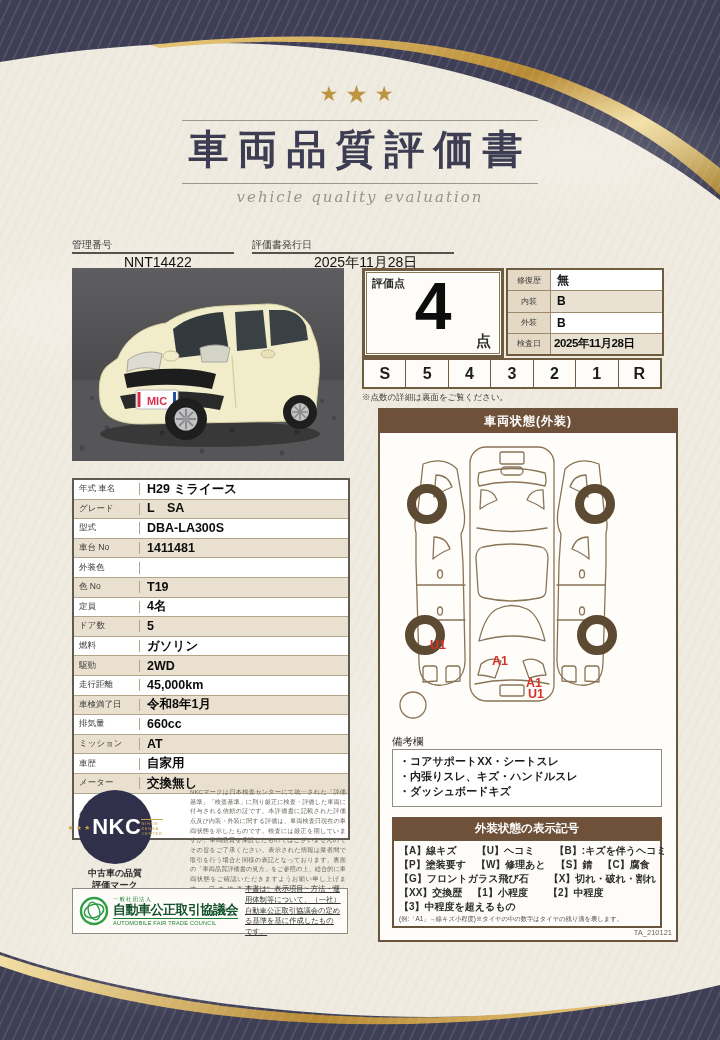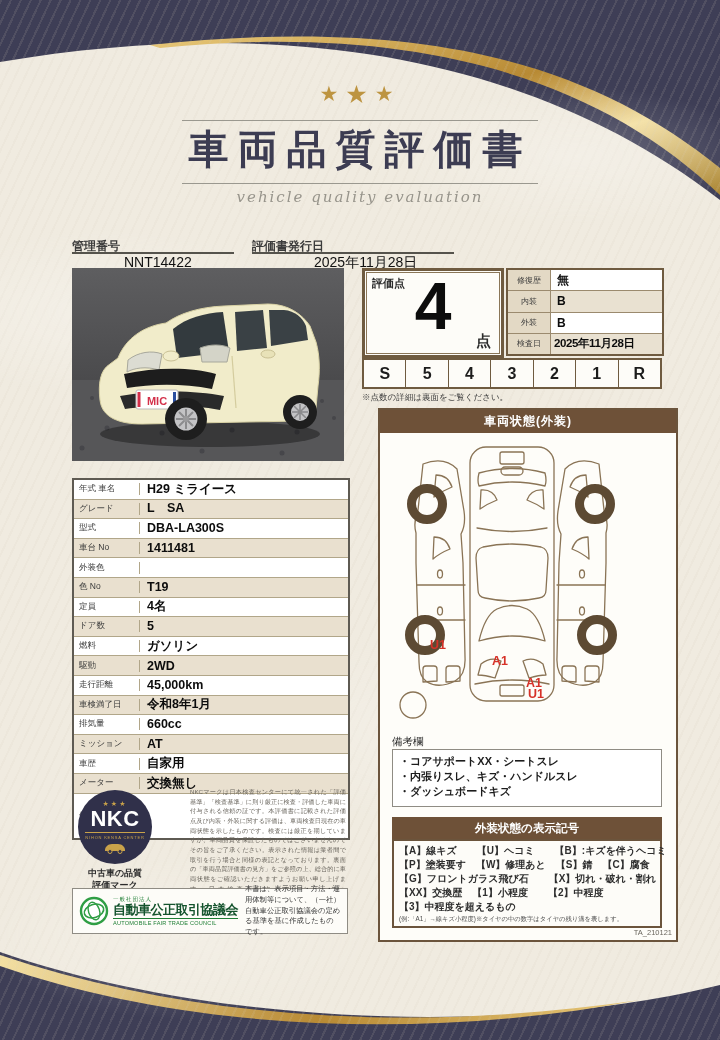--- a/index.html
+++ b/index.html
@@ -21,21 +21,21 @@
   .stars .big{font-size:25px;vertical-align:-2px;}
   .hline{position:absolute;left:182px;width:356px;height:1px;background:#9a988f;}
   .title{position:absolute;top:122px;left:0;width:100%;text-align:center;
          font-family:"Liberation Serif","DejaVu Serif",serif;font-weight:bold;
          font-size:40px;letter-spacing:9px;color:#3c3c52;}
   .subtitle{position:absolute;top:188px;left:0;width:100%;text-align:center;
          font-family:"DejaVu Serif","Liberation Serif",serif;font-style:italic;
          font-size:15px;letter-spacing:2px;color:#97948b;}
 
   
-  .meta-label{position:absolute;font-size:12px;color:#3b3b3b;top:238px;font-weight:bold;}
+  .meta-label{position:absolute;font-size:10px;color:#3b3b3b;top:238px;}
   .meta-value{position:absolute;font-size:14px;font-weight:normal;color:#111;top:230px;margin-top:24px;}
   .meta-line{position:absolute;top:252px;height:1.5px;background:#55534c;}
 
   
   .photo{position:absolute;left:72px;top:268px;width:248px;height:193px;background:#4c4c4e;border-radius:9px;}
 
   
   .scorebox{position:absolute;left:362px;top:268px;width:136px;height:84px;
             border:3px solid #6f5b40;background:#fdfcf8;box-shadow:inset 0 0 0 1px #fdfcf8, inset 0 0 0 2px #8a7658;}
   .scorebox .lab{position:absolute;top:5px;left:7px;font-size:11px;font-weight:bold;color:#2c2c2c;}
@@ -65,38 +65,38 @@
   .srow{display:flex;height:18.6px;border-bottom:1px solid #b3a археa88;border-bottom:1px solid #b1a689;align-items:center;}
   .srow:last-child{border-bottom:none;height:44px;}
   .srow.alt{background:#e9e0cf;}
   .slab{width:60px;font-size:8.5px;color:#3b3b3b;display:flex;align-items:center;padding-left:5px;
         border-right:1px solid #b1a689;}
   .sval{flex:1;font-size:12.5px;font-weight:bold;color:#0c0c0c;display:flex;align-items:center;
         padding-left:7px;white-space:pre;}
 
   
   .nkc-circle{position:absolute;left:78px;top:790px;width:74px;height:74px;border-radius:50%;
-              background:#30304a;display:flex;flex-direction:column;align-items:center;justify-content:center;}
+              background:#30304a;display:flex;flex-direction:row;align-items:center;justify-content:center;}
   .nkc-stars{color:#c9a24a;font-size:7px;letter-spacing:2px;line-height:1;}
   .nkc-name{color:#fff;font-weight:bold;font-size:22px;line-height:1.1;letter-spacing:.5px;}
   .nkc-sub{color:#c9a24a;font-size:4px;letter-spacing:.8px;border-top:.5px solid #c9a24a;padding-top:1.5px;margin-top:1px;}
   .nkc-cap{position:absolute;left:64px;top:868px;width:102px;text-align:center;
            font-size:9px;font-weight:bold;color:#2c2c2c;line-height:1.3;}
   .nkc-text{position:absolute;left:190px;top:787px;width:156px;font-size:6.2px;line-height:1.56;
             color:#6a665e;text-align:justify;}
 
   
   .ftc{position:absolute;left:72px;top:888px;width:274px;height:44px;border:1.5px solid #8f8c84;
        background:#fdfcf8;display:flex;align-items:center;}
   .ftc-logo{display:flex;align-items:center;padding-left:6px;}
   .ftc-org{margin-left:4px;}
   .ftc-small{font-size:5.5px;color:#1e7e34;letter-spacing:1px;}
   .ftc-name{font-size:13px;font-weight:bold;color:#14532d;letter-spacing:-.5px;line-height:1.05;}
   .ftc-en{font-size:5.6px;color:#1e7e34;letter-spacing:.2px;border-top:1px solid #1e7e34;margin-top:1px;padding-top:1px;}
-  .ftc-text{flex:1;font-size:7.3px;color:#333;line-height:1.5;padding:0 6px 0 7px;}
+  .ftc-text{flex:1;font-size:7.3px;color:#333;line-height:1.5;padding:0 6px 0 7px;text-decoration:underline;}
 
   
   .panel{position:absolute;left:378px;top:408px;width:300px;height:534px;
          border:2px solid #6b543c;background:#fefdf9;box-sizing:border-box;}
   .panel-head{height:23px;background:#6e5138;color:#fff;font-size:12px;font-weight:bold;
               display:flex;align-items:center;justify-content:center;letter-spacing:1px;}
   .diagram-wrap{position:absolute;left:0;top:23px;width:296px;height:300px;}
   .mark{position:absolute;color:#d63128;font-weight:bold;font-size:12.5px;line-height:1;
         font-family:"Liberation Sans",sans-serif;}
   .mk0{left:50px;top:206px;}

